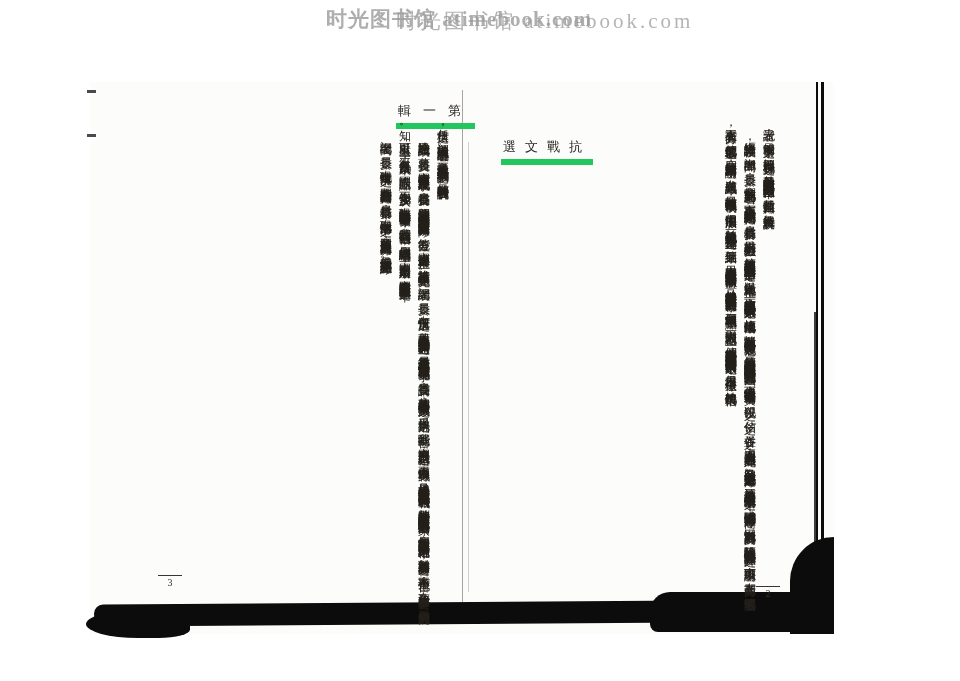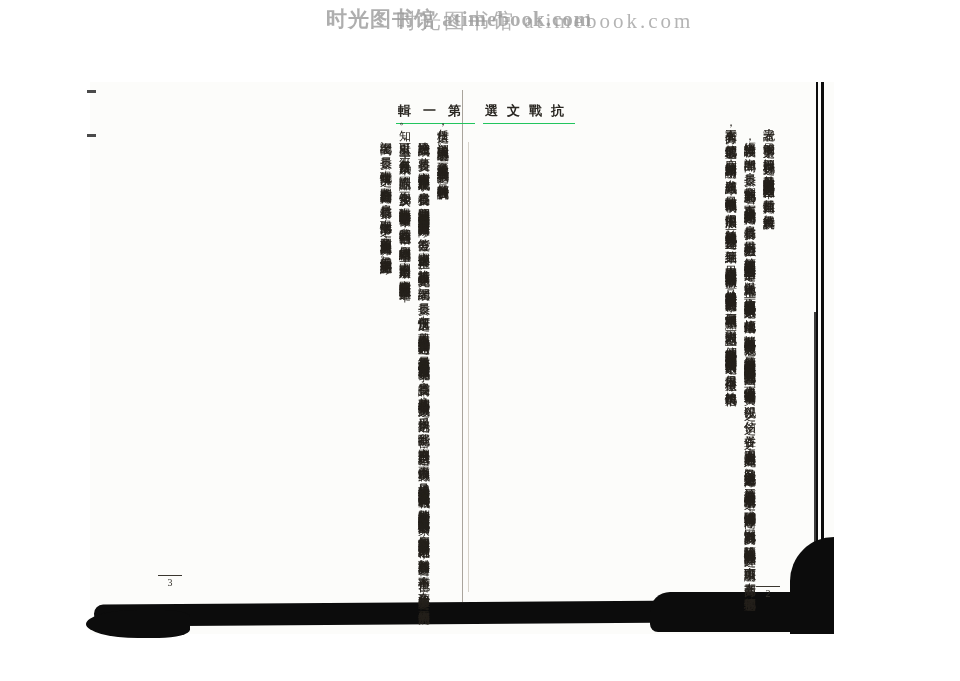--- a/index.html
+++ b/index.html
@@ -27,25 +27,25 @@
   .band-bottom { left:4px; top:520px; width:734px; height:22px; border-radius:10px 4px 2px 14px; transform:rotate(-0.4deg); }
   .band-bottom2 { left:560px; top:510px; width:180px; height:40px; border-radius:20px 0 0 8px; }
   .blob-bl { left:-4px; top:528px; width:104px; height:28px; border-radius:50% 25% 30% 50%; }
   .spine-line  { position:absolute; left:372px; top:8px; width:1px; height:512px; background:#a9a49c; }
   .spine-line2 { position:absolute; left:378px; top:60px; width:1px; height:450px; background:#d6d2ca; }
   .edge-tick { position:absolute; left:-3px; width:9px; height:3px; background:#4a4a4a; }
   .tick1 { top:8px; } .tick2 { top:52px; }
 
   
   .running-head {
-    position:absolute; top:20px; color:#2a2722; font-size:13px; font-weight:bold;
+    position:absolute; top:20px; color:#2a2722; font-size:13px; font-weight:normal;
     letter-spacing:9px; direction:rtl; unicode-bidi:bidi-override;
-    border-bottom:1px solid #22c55e; padding:0 2px 3px 2px; white-space:nowrap;
+    border-bottom:6px solid #22c55e; padding:0 2px 3px 2px; white-space:nowrap;
   }
-  .head-title  { left:393px; }
+  .head-title  { left:411px;margin-top:36px; }
   .head-volume { left:306px; letter-spacing:12px; }
 
   
   .vtext {
     position:absolute; top:38px; height:484px;
     writing-mode:vertical-rl; text-orientation:upright;
     font-size:12px; line-height:19px; letter-spacing:0.5px;
     color:#24201b; text-align:justify;
   }
   .vtext p { margin:0; padding:0; }

